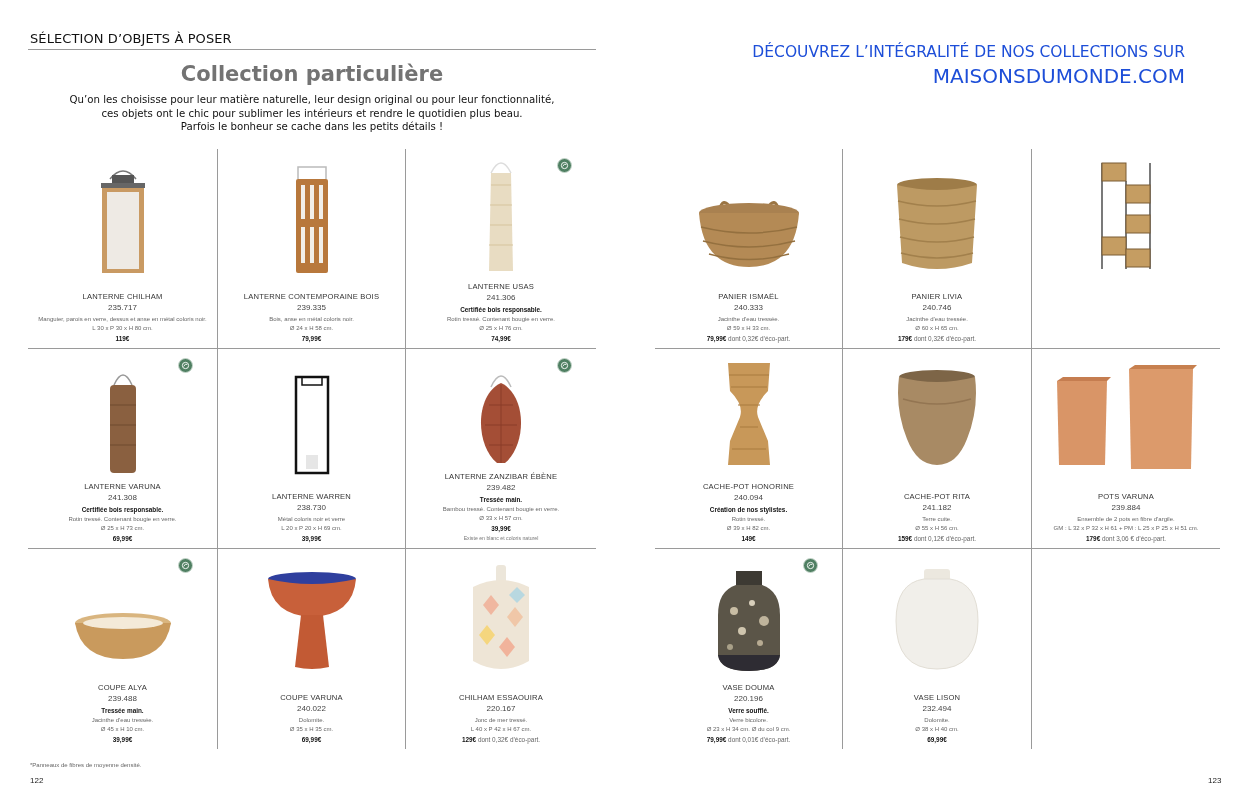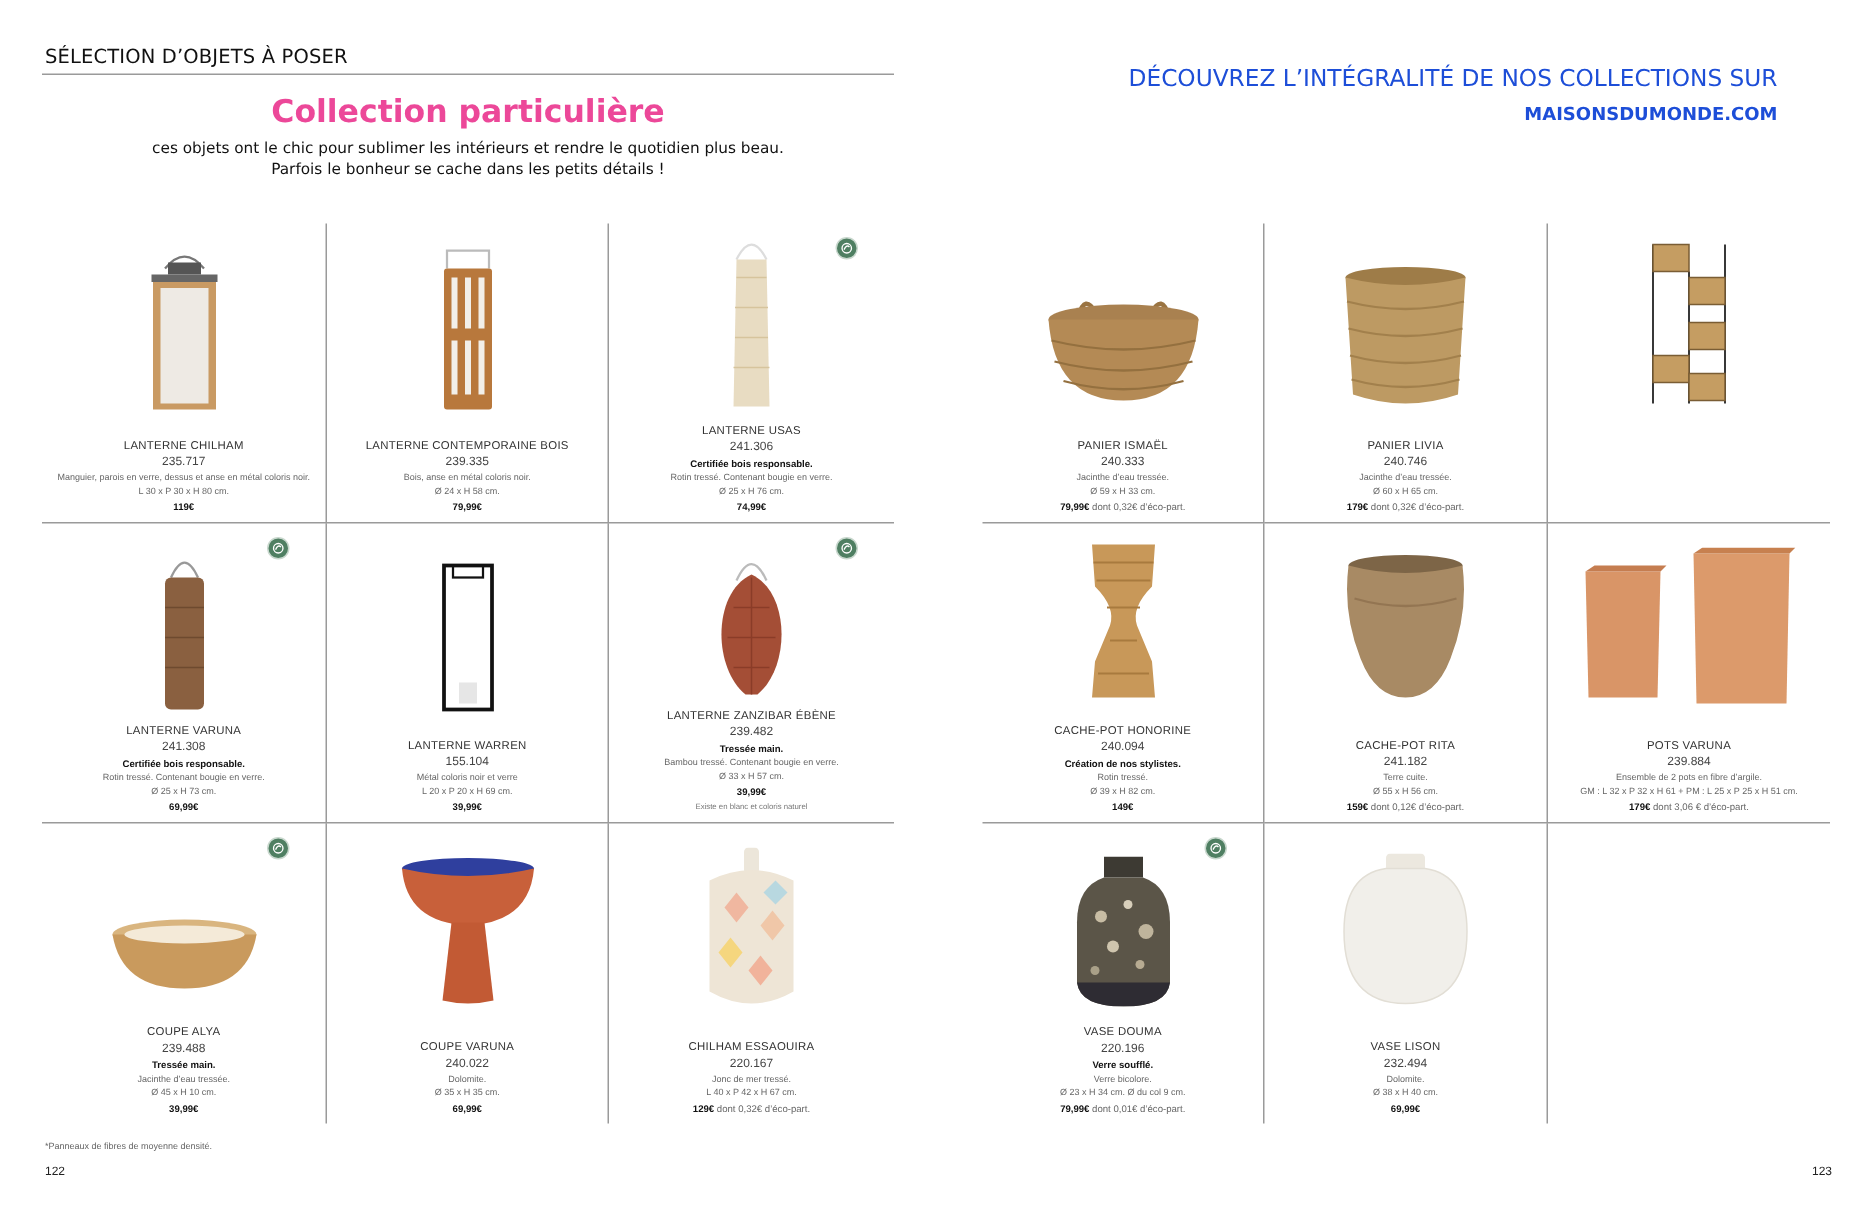--- a/index.html
+++ b/index.html
@@ -5,25 +5,25 @@
   * { box-sizing: border-box; margin: 0; padding: 0; }
   html, body { width: 1250px; height: 803px; background: #ffffff; overflow: hidden; }
   body { font-family: "Liberation Sans", sans-serif; color: #111; position: relative; }
 
   .page { position: absolute; top: 0; height: 803px; }
   .page-left { left: 0; width: 625px; padding-left: 47px; }
   .page-right { left: 625px; width: 625px; }
 
   .section-title { position: absolute; left: 30px; top: 31px; font-family: "DejaVu Sans", sans-serif; font-size: 13px; color: #111; letter-spacing: 0.1px; }
   .section-rule { position: absolute; left: 28px; top: 49px; width: 568px; height: 1px; background: #9a9a9a; }
-  .collection-title { position: absolute; left: 28px; width: 568px; top: 62px; text-align: center; font-family: "DejaVu Sans", sans-serif; font-weight: bold; font-size: 21px; color: #ec4899; }
+  .collection-title { position: absolute; left: 28px; width: 568px; top: 62px; text-align: center; font-family: "DejaVu Sans", sans-serif; font-weight: bold; font-size: 21px; color: #737373; }
   .intro { position: absolute; left: 28px; width: 568px; top: 93px; text-align: center; font-family: "DejaVu Sans", sans-serif; font-size: 10.2px; line-height: 13.5px; color: #111; }
 
   .promo { position: absolute; left: 80px; width: 480px; top: 40px; text-align: right; font-family: "DejaVu Sans", sans-serif; font-size: 15.5px; line-height: 24px; color: #1d4ed8; }
-  .promo .url { font-weight: bold; font-size: 12px; }
+  .promo .url { font-weight: normal; font-size: 20px; }
 
   .grid { position: absolute; display: grid; grid-template-columns: 190px 188px 190px; grid-template-rows: 200px 200px 200px; }
   .grid-left { left: 28px; top: 149px; }
   .grid-right { left: 30px; top: 149px; grid-template-columns: 188px 189px 188px; }
 
   .cell { position: relative; border-right: 1px solid #9a9a9a; border-bottom: 1px solid #9a9a9a; }
   .cell.c3 { border-right: none; }
   .cell.r3 { border-bottom: none; }
 
   .img-area { position: absolute; left: 0; right: 0; top: 6px; height: 120px; display: flex; align-items: flex-end; justify-content: center; }
@@ -47,20 +47,21 @@
   .shape { display: block; }
 </style>
 </head>
 <body>
 
 <div class="page page-left">
   <div class="section-title">SÉLECTION D’OBJETS À POSER</div>
   <div class="section-rule"></div>
   <div class="collection-title">Collection particulière</div>
   <div class="intro">
+    <div>Qu’on les choisisse pour leur matière naturelle, leur design original ou pour leur fonctionnalité,</div>
     <div>ces objets ont le chic pour sublimer les intérieurs et rendre le quotidien plus beau.</div>
     <div>Parfois le bonheur se cache dans les petits détails !</div>
   </div>
 
   <div class="grid grid-left">
 
     <div class="cell">
       <div class="img-area">
         <svg class="shape" width="50" height="110" viewBox="0 0 50 110">
           <path d="M12 14 Q25 -2 38 14" stroke="#777" stroke-width="1.5" fill="none"></path>
@@ -152,21 +153,21 @@
     <div class="cell">
       <div class="img-area">
         <svg class="shape" width="36" height="100" viewBox="0 0 36 100">
           <rect x="2" y="2" width="32" height="96" fill="none" stroke="#111" stroke-width="2.5"></rect>
           <rect x="8" y="2" width="20" height="8" fill="none" stroke="#111" stroke-width="1.5"></rect>
           <rect x="12" y="80" width="12" height="14" fill="#e6e6e6"></rect>
         </svg>
       </div>
       <div class="info">
         <div class="name">LANTERNE WARREN</div>
-        <div class="ref">155.104</div>
+        <div class="ref">238.730</div>
         <div class="desc">Métal coloris noir et verre</div>
         <div class="desc">L 20 x P 20 x H 69 cm.</div>
         <div class="price"><b>39,99€</b></div>
       </div>
     </div>
 
     <div class="cell c3">
       <div class="eco">
         <svg viewBox="0 0 10 10">
             <circle cx="5" cy="5" r="3.5" fill="none" stroke="#fff" stroke-width="1"></circle>

